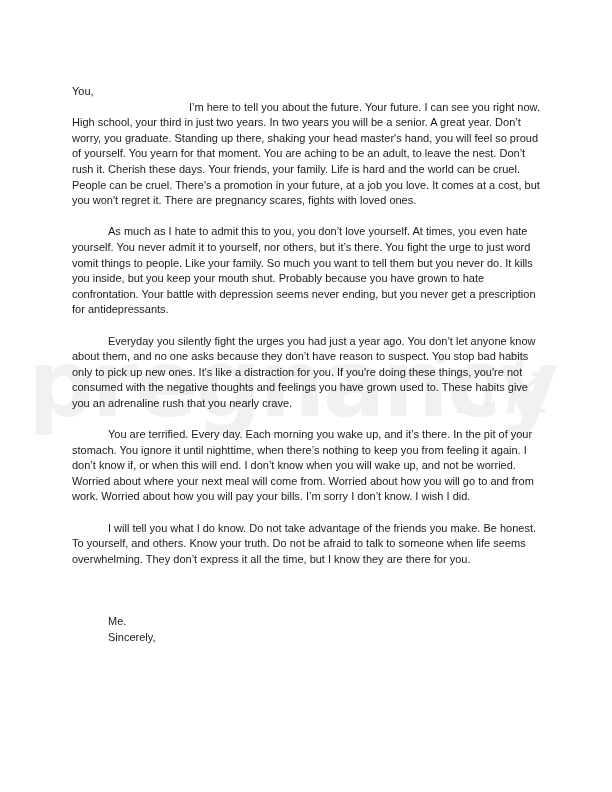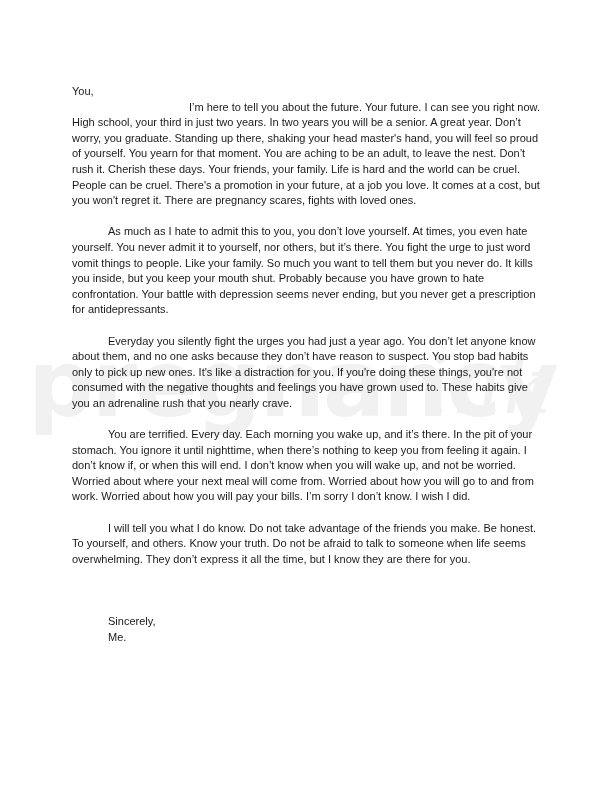--- a/index.html
+++ b/index.html
@@ -38,16 +38,16 @@
 </div>
 
 <div class="page">
   <p class="salutation">You,</p>
   <p class="para first">I’m here to tell you about the future. Your future. I can see you right now. High school, your third in just two years. In two years you will be a senior. A great year. Don’t worry, you graduate. Standing up there, shaking your head master's hand, you will feel so proud of yourself. You yearn for that moment. You are aching to be an adult, to leave the nest. Don’t rush it. Cherish these days. Your friends, your family. Life is hard and the world can be cruel. People can be cruel. There's a promotion in your future, at a job you love. It comes at a cost, but you won't regret it. There are pregnancy scares, fights with loved ones.</p>
   <p class="para">As much as I hate to admit this to you, you don’t love yourself. At times, you even hate yourself. You never admit it to yourself, nor others, but it’s there. You fight the urge to just word vomit things to people. Like your family. So much you want to tell them but you never do. It kills you inside, but you keep your mouth shut. Probably because you have grown to hate confrontation. Your battle with depression seems never ending, but you never get a prescription for antidepressants.</p>
   <p class="para">Everyday you silently fight the urges you had just a year ago. You don’t let anyone know about them, and no one asks because they don’t have reason to suspect.  You stop bad habits only to pick up new ones. It's like a distraction for you. If you're doing these things, you're not consumed with the negative thoughts and feelings you have grown used to. These habits give you an adrenaline rush that you nearly crave.</p>
   <p class="para">You are terrified. Every day. Each morning you wake up, and it’s there. In the pit of your stomach. You ignore it until nighttime, when there’s nothing to keep you from feeling it again. I don’t know if, or when this will end. I don’t know when you will wake up, and not be worried. Worried about where your next meal will come from. Worried about how you will go to and from work. Worried about how you will pay your bills. I’m sorry I don’t know. I wish I did.</p>
   <p class="para">I will tell you what I do know. Do not take advantage of the friends you make. Be honest. To yourself, and others. Know your truth. Do not be afraid to talk to someone when life seems overwhelming. They don’t express it all the time, but I know they are there for you.</p>
   <div class="closing">
+    <div>Me.</div>
     <div>Sincerely,</div>
-    <div>Me.</div>
   </div>
 </div>
 
 </body></html>

